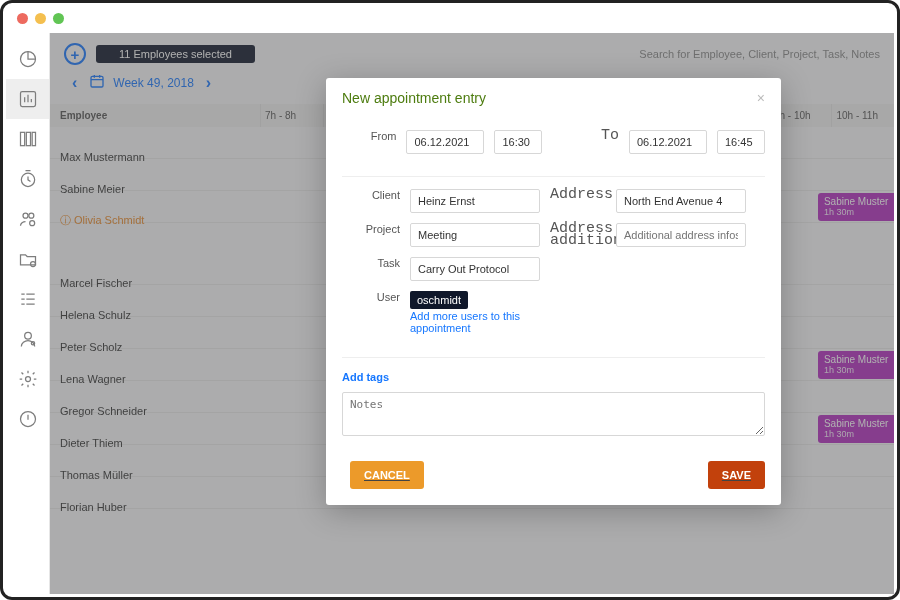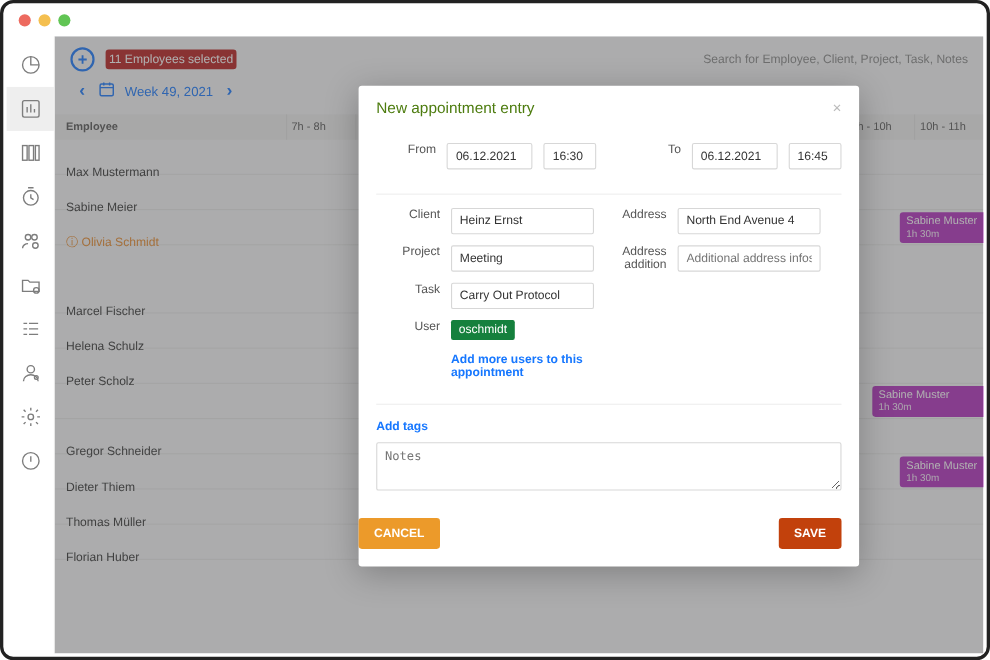--- a/index.html
+++ b/index.html
@@ -16,21 +16,21 @@
   .app { position:absolute; top:30px; left:3px; right:3px; bottom:3px; display:flex; }
   .iconcol { width:44px; background:#fff; border-right:1px solid #e6e6e6; display:flex; flex-direction:column; padding-top:6px;}
   .iconcol .ic { height:40px; display:flex; align-items:center; justify-content:center; color:#7d7d7d; cursor:pointer;}
   .iconcol .ic.active { background:#eee; position:relative;}
   .iconcol .ic svg { width:20px; height:20px; stroke:#7d7d7d; fill:none; stroke-width:1.5;}
   .iconcol .gap { flex:1; }
 
   .content { flex:1; position:relative; background:#f7f8fa; overflow:hidden;}
   .topbar { padding:10px 14px 4px 14px; display:flex; align-items:center; gap:10px; font-size:12px; color:#1677ff;}
   .addcirc { width:22px; height:22px; border:2px solid #1677ff; border-radius:50%; color:#1677ff; display:flex;align-items:center;justify-content:center; font-size:15px; font-weight:bold; cursor:pointer;}
-  .chip { background:#b91c1c; color:#fff; padding:3px 3px; border-radius:3px; font-size:11px;}
+  .chip { background:#0f172a; color:#fff; padding:3px 23px; border-radius:3px; font-size:11px;}
   .topbar .right { margin-left:auto; color:#888; font-size:11px;}
 
   .weekpick { display:flex; align-items:center; gap:8px; padding:4px 14px 12px 18px; color:#1677ff; font-size:12px;}
   .weekpick .arrow { font-size:16px; cursor:pointer; padding:0 4px; font-weight:bold;}
   .weekpick .calico { color:#1677ff; }
 
   .grid-head { display:flex; font-size:10px; color:#555; background:#f0f0f0;}
   .grid-head .namecol { width:210px; padding:6px 10px; font-weight:600;}
   .grid-head .hcol { flex:1; padding:6px 4px; text-align:left; border-left:1px solid #e3e3e3;}
 
@@ -52,27 +52,27 @@
     position:absolute; left:276px; top:45px; width:455px; background:#fff;
     border-radius:3px; box-shadow:0 6px 30px rgba(0,0,0,0.25); z-index:40; font-size:12px; color:#444;
   }
   .modal .hdr { padding:12px 16px; display:flex; align-items:center;}
   .modal .hdr .ttl { font-size:14px; color:#4d7c0f;}
   .modal .hdr .x { margin-left:auto; color:#bbb; cursor:pointer; font-size:14px;}
   .modal hr { border:none; border-top:1px solid #eee; margin:0 16px;}
   .mform { padding:12px 16px; }
   .mrow { display:flex; align-items:flex-start; margin-bottom:10px; gap:10px;}
   .mrow .lab { width:58px; text-align:right; color:#555; font-size:11px;}
-  .mrow .lab2 { width:56px; text-align:right; color:#555; font-size:11px; line-height:12px;}
+  .mrow .lab2 { width:56px; text-align:right; color:#555; font-size:15px; line-height:12px;font-family:Liberation Mono, monospace;}
   .inp { border:1px solid #d7d7d7; border-radius:2px; padding:5px 7px; font-size:11px; color:#333; background:#fff;}
   .inp.w80{width:78px;} .inp.w56{width:48px;} .inp.w130{width:130px;}
-  .userchip { background:#15803d; color:#fff; padding:3px 7px; border-radius:2px; font-size:11px; display:inline-block;}
+  .userchip { background:#0f172a; color:#fff; padding:3px 7px; border-radius:2px; font-size:11px; display:inline-block;}
   .linkblue { color:#1677ff; font-size:11px; cursor:pointer;}
   .notes {border:1px solid #d7d7d7; border-radius:2px; width:100%; height:44px; padding:5px 7px; font-size:11px; color:#888; resize:vertical;}
-  .mfoot { padding:10px 16px 16px 0; display:flex;}
+  .mfoot { padding:10px 16px 16px 24px; display:flex;text-decoration:underline;}
   .btn { border:none; border-radius:3px; padding:8px 14px; font-size:11px; font-weight:bold; cursor:pointer; color:#fff;}
   .btn.cancel { background:#ec9a2a; }
   .btn.save { background:#c2410c; margin-left:auto;}
 </style>
 </head>
 <body>
 
 <div id="frame">
   <div class="lights">
     <div class="light red"></div>
@@ -155,21 +155,21 @@
         <span class="right">Search for Employee, Client, Project, Task, Notes</span>
       </div>
       <div class="weekpick">
         <span class="arrow">‹</span>
         <span class="calico">
           <svg width="16" height="16" viewBox="0 0 24 24" fill="none" stroke="#1677ff" stroke-width="2">
               <rect x="3" y="5" width="18" height="16" rx="2"></rect>
               <path d="M3 10h18M8 3v4M16 3v4"></path>
             </svg>
         </span>
-        <span>Week 49, 2021</span>
+        <span>Week 49, 2018</span>
         <span class="arrow">›</span>
       </div>
 
       <div class="grid-head">
         <div class="namecol">Employee</div>
         <div class="hcol">7h - 8h</div>
         <div class="hcol" style="flex:7"></div>
         <div class="hcol">8h - 9h</div>
         <div class="hcol">9h - 10h</div>
         <div class="hcol">10h - 11h</div>
@@ -200,20 +200,21 @@
           </div>
           <div class="row">
             <div class="namecol">Helena Schulz</div>
             <div class="lane"></div>
           </div>
           <div class="row">
             <div class="namecol">Peter Scholz</div>
             <div class="lane"></div>
           </div>
           <div class="row">
+            <div class="namecol">Lena Wagner</div>
             <div class="lane">
               <div class="event ev-purple" style="left: 88%; width: 14%;">
                 <div>Sabine Muster</div>
                 <div class="t2">1h 30m</div>
               </div>
             </div>
           </div>
           <div class="row">
             <div class="namecol">Gregor Schneider</div>
             <div class="lane"></div>
@@ -279,21 +280,21 @@
             <input class="inp w130" placeholder="Additional address infos" style="">
           </div>
           <div class="mrow">
             <span class="lab">Task</span>
             <input class="inp w130" value="Carry Out Protocol" style="">
           </div>
           <div class="mrow" style="align-items:flex-start;">
             <span class="lab">User</span>
             <div>
               <span class="userchip">oschmidt</span><br>
-              <span class="linkblue" style="display:inline-block;margin-top:12px;max-width:140px;font-weight:700;">Add more users to this appointment</span>
+              <span class="linkblue" style="display:inline-block;margin-top:1px;max-width:140px;font-weight:400;">Add more users to this appointment</span>
             </div>
           </div>
         </div>
         <hr>
         <div class="mform">
           <span class="linkblue" style="font-weight:600;margin-top:30px;">Add tags</span>
           <div style="height:8px"></div>
           <textarea class="notes" placeholder="Notes" style=""></textarea>
         </div>
         <div class="mfoot">

